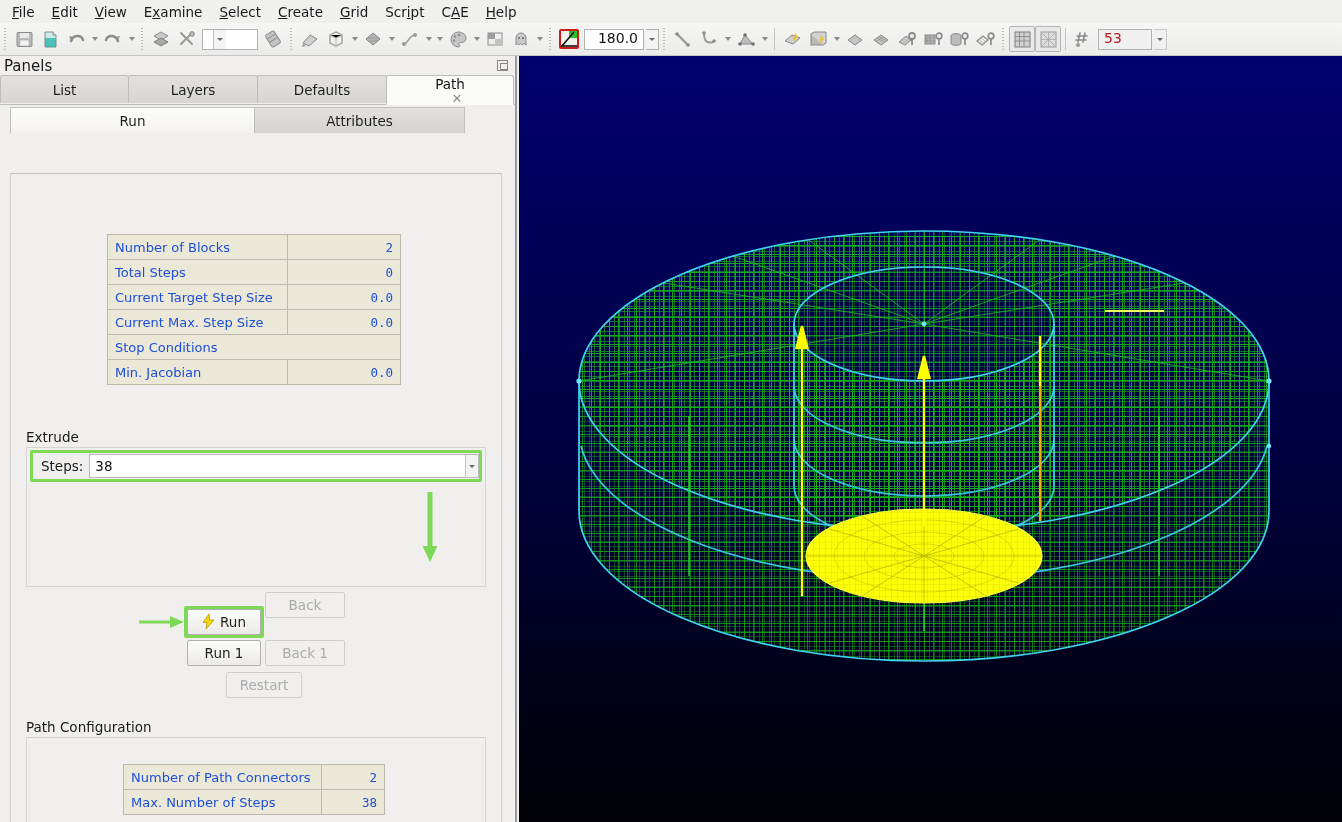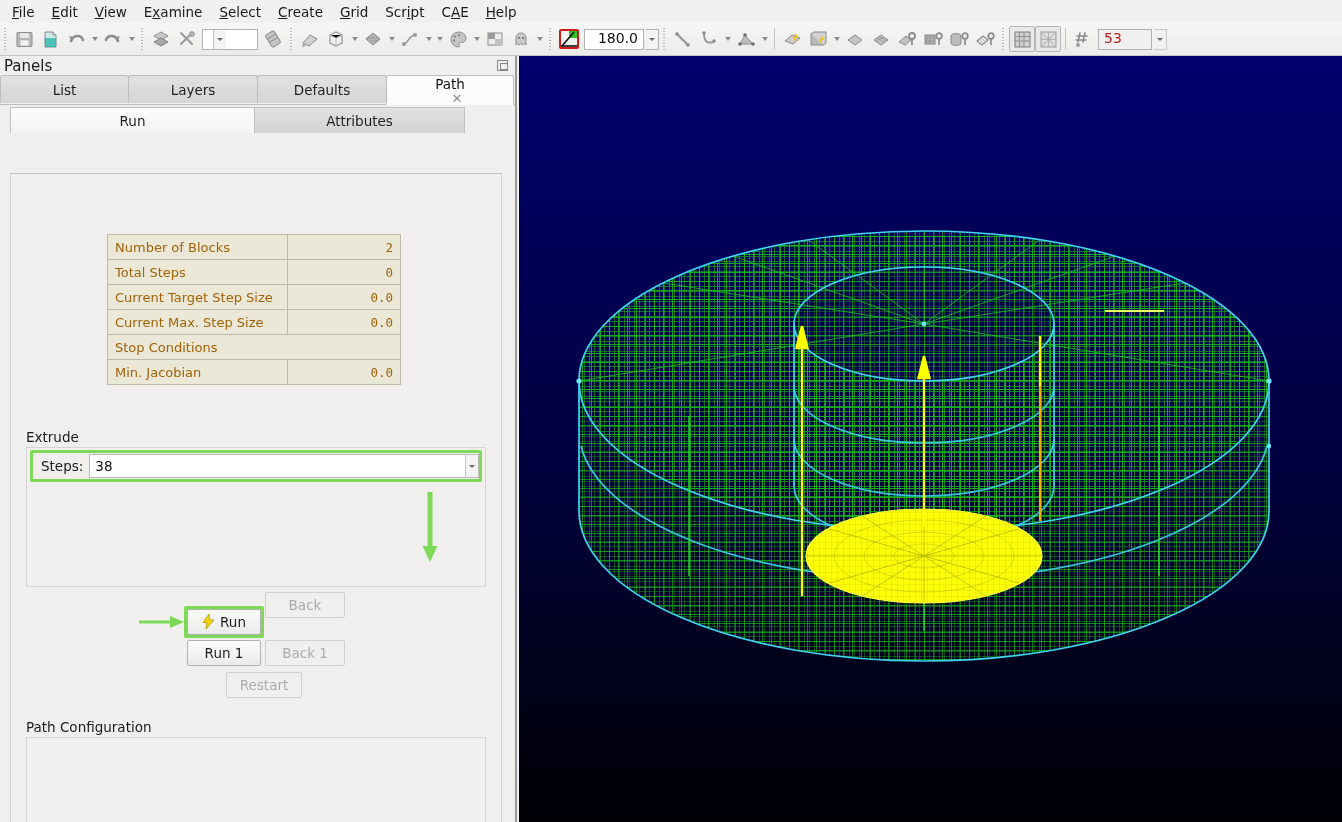--- a/index.html
+++ b/index.html
@@ -145,21 +145,21 @@
   #panel-body {
     position: absolute; left: 10px; top: 117px; width: 492px; height: 653px;
     background: #f0efee;
     border: 1px solid #cfcfcf; border-top: 1px solid #c0c0c0;
     overflow: hidden;
   }
 
   
   .ktable {
     border-collapse: collapse; background: #ece8d8;
-    font-size: 13px; color: #a16207;
+    font-size: 13px; color: #1d4ed8;
   }
   .ktable td {
     border: 1px solid #bcb9aa;
     padding: 3px 7px; height: 25px;
   }
   .ktable td.k { text-align: left; }
   .ktable td.v { text-align: right; font-family: "DejaVu Sans Mono", "Liberation Mono", monospace; font-size: 12.5px; }
   .ktable td.section { text-align: left; }
 
   #stats-wrap { position: absolute; left: 96px; top: 60px; }
@@ -585,20 +585,34 @@
       </div>
 
       <svg id="arrow-to-run" viewBox="0 0 46 14">
         <path d="M0 7 L34 7" stroke="#7ed957" stroke-width="3" fill="none"></path>
         <path d="M45 7 L31 1 L31 13 Z" fill="#7ed957"></path>
       </svg>
 
       <div class="group-label" id="pathcfg-label">Path Configuration</div>
       <div class="group-box" id="pathcfg-box"></div>
 
+      <div id="pcfg-table">
+        <table class="ktable">
+          <tbody>
+              <tr>
+            <td class="k">Number of Path Connectors</td>
+            <td class="v">2</td>
+          </tr>
+          <tr>
+            <td class="k">Max. Number of Steps</td>
+            <td class="v">38</td>
+          </tr>
+        </tbody>
+          </table>
+      </div>
 
     </div>
 
   </div>
 
   <div id="viewport">
     <svg viewBox="0 0 823 766" preserveAspectRatio="none">
       <defs>
         <clipPath id="outerClip">
           <path d="M60 325 A345 150 0 0 1 750 325 L750 455 A345 150 0 0 1 60 455 Z"></path>

